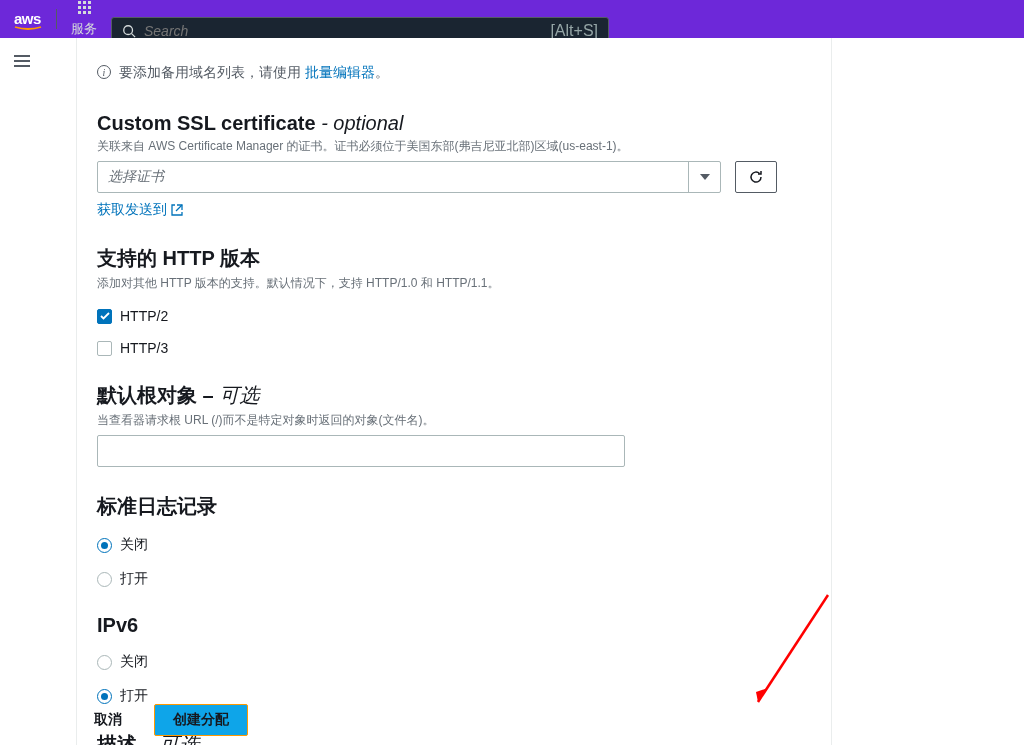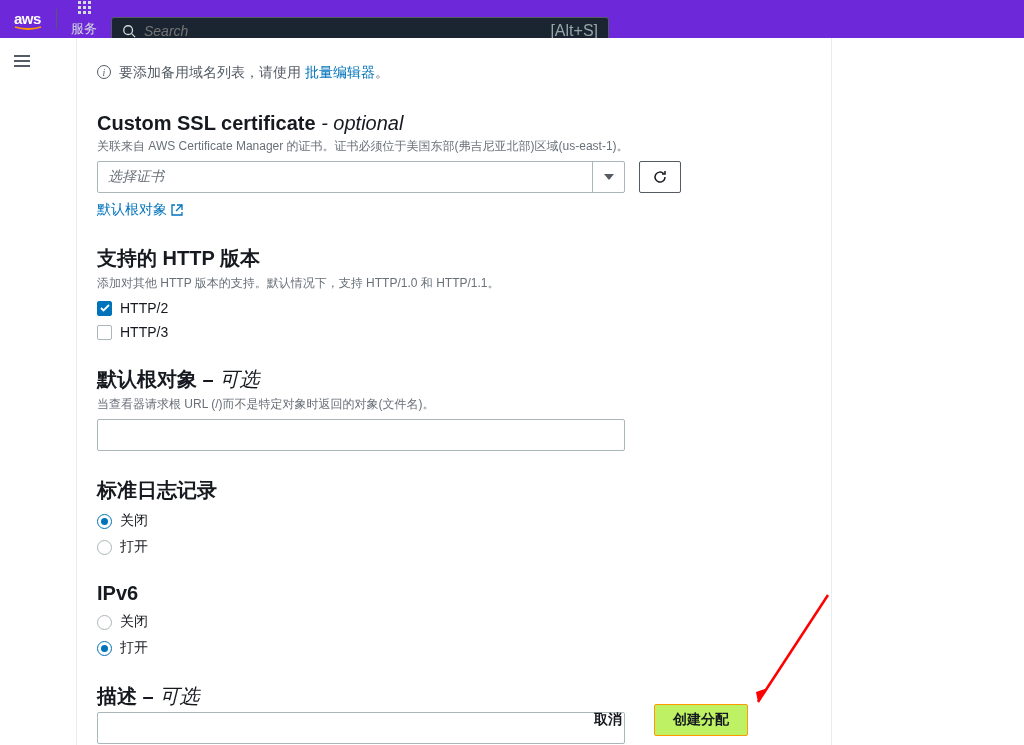--- a/index.html
+++ b/index.html
@@ -154,21 +154,21 @@
     .help-text {
       color: #687078;
       font-size: 12px;
       line-height: 1.5;
       margin-bottom: 6px;
     }
 
     .select-row { display: flex; gap: 14px; align-items: center; }
     .select {
       position: relative;
-      width: 528px;
+      width: 624px;
       height: 32px;
       border: 1px solid #aab7b8;
       border-radius: 2px;
       display: flex;
       align-items: center;
       padding: 0 36px 0 10px;
       color: #687078;
       font-style: italic;
       font-size: 14px;
     }
@@ -195,21 +195,21 @@
       color: #0073bb;
       font-size: 14px;
       margin-top: 8px;
       cursor: pointer;
     }
 
     .checkbox-row, .radio-row {
       display: flex;
       align-items: center;
       gap: 8px;
-      margin-top: 8px;
+      margin-top: 16px;
       font-size: 14px;
     }
     .checkbox {
       width: 15px; height: 15px;
       border: 1px solid #aab7b8;
       border-radius: 2px;
       display: inline-flex;
       align-items: center;
       justify-content: center;
       flex-shrink: 0;
@@ -247,41 +247,40 @@
       padding: 0 10px;
       font-size: 14px;
     }
 
     
     .footer {
       position: absolute;
       left: 76px;
       width: 672px;
       display: flex;
-      justify-content: flex-end;
       gap: 14px;
       padding: 20px 0 0 0;
     }
     .btn {
       height: 32px;
       padding: 0 18px;
       border-radius: 2px;
       font-size: 14px;
       font-weight: 700;
       cursor: pointer;
       display: inline-flex;
       align-items: center;
     }
     .btn-cancel {
       background: transparent;
       border: none;
       color: #16191f;
     }
     .btn-primary {
-      background: #bef264;
+      background: #0ea5e9;
       border: 1px solid #ff9900;
       color: #16191f;
       font-family: Liberation Mono, monospace;
     }
 
     
     .arrow-annotation {
       position: absolute;
       pointer-events: none;
       left: 740px;
@@ -360,21 +359,21 @@
         </span>
       </div>
       <button class="refresh-btn">
         <svg width="16" height="16" viewBox="0 0 16 16">
             <path d="M13 8a5 5 0 1 1-1.5-3.5" stroke="#16191f" stroke-width="1.5" fill="none"></path>
             <path d="M13 2 L13 5 L10 5" stroke="#16191f" stroke-width="1.5" fill="none"></path>
           </svg>
       </button>
     </div>
     <div class="ext-link">
-      <span>默认根对象</span>
+      <span>获取发送到</span>
       <svg width="12" height="12" viewBox="0 0 12 12">
           <path d="M4 1 H1 V11 H11 V8" stroke="#0073bb" stroke-width="1.3" fill="none"></path>
           <path d="M6 1 H11 V6" stroke="#0073bb" stroke-width="1.3" fill="none"></path>
           <line x1="11" y1="1" x2="5" y2="7" stroke="#0073bb" stroke-width="1.3"></line>
         </svg>
     </div>
   </div>
 
   <div class="form-group">
     <div class="label">支持的 HTTP 版本</div>

